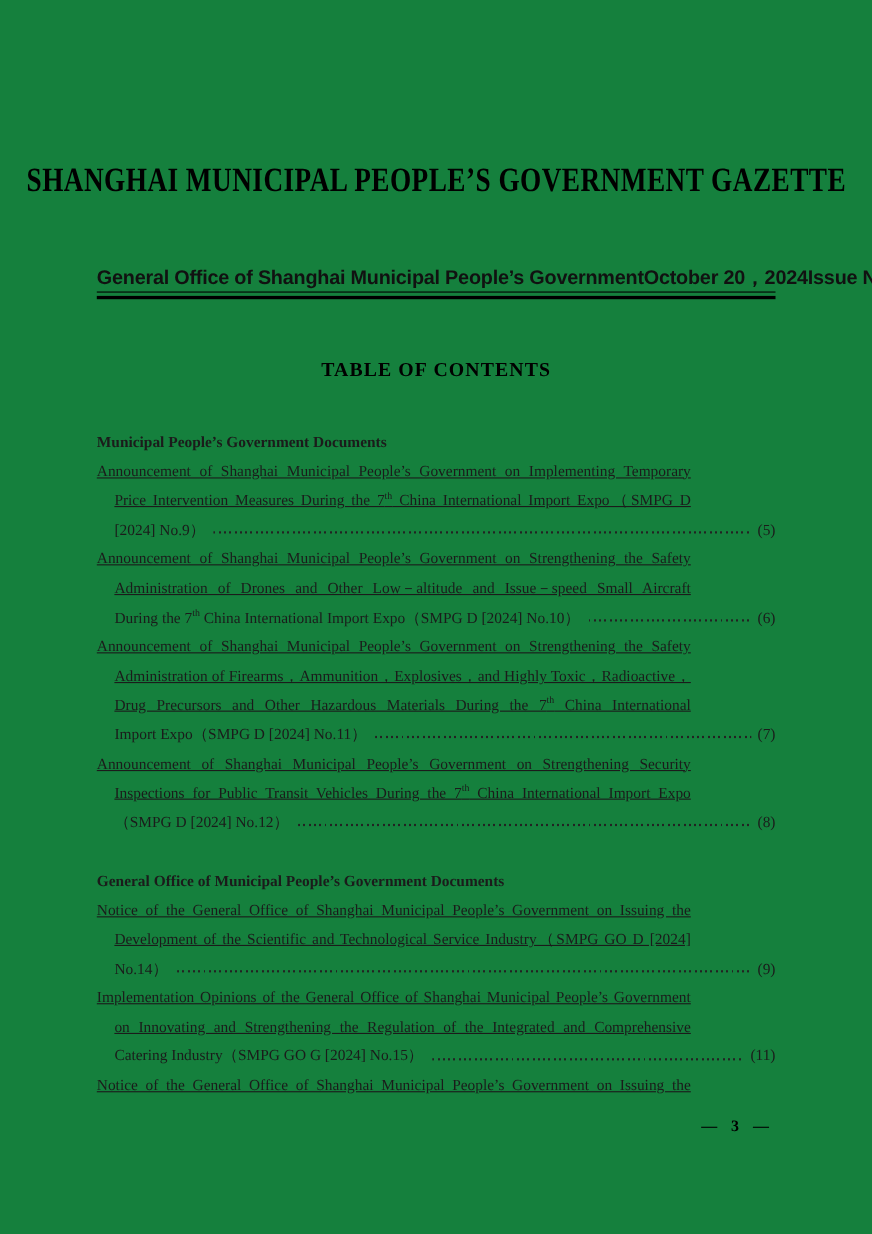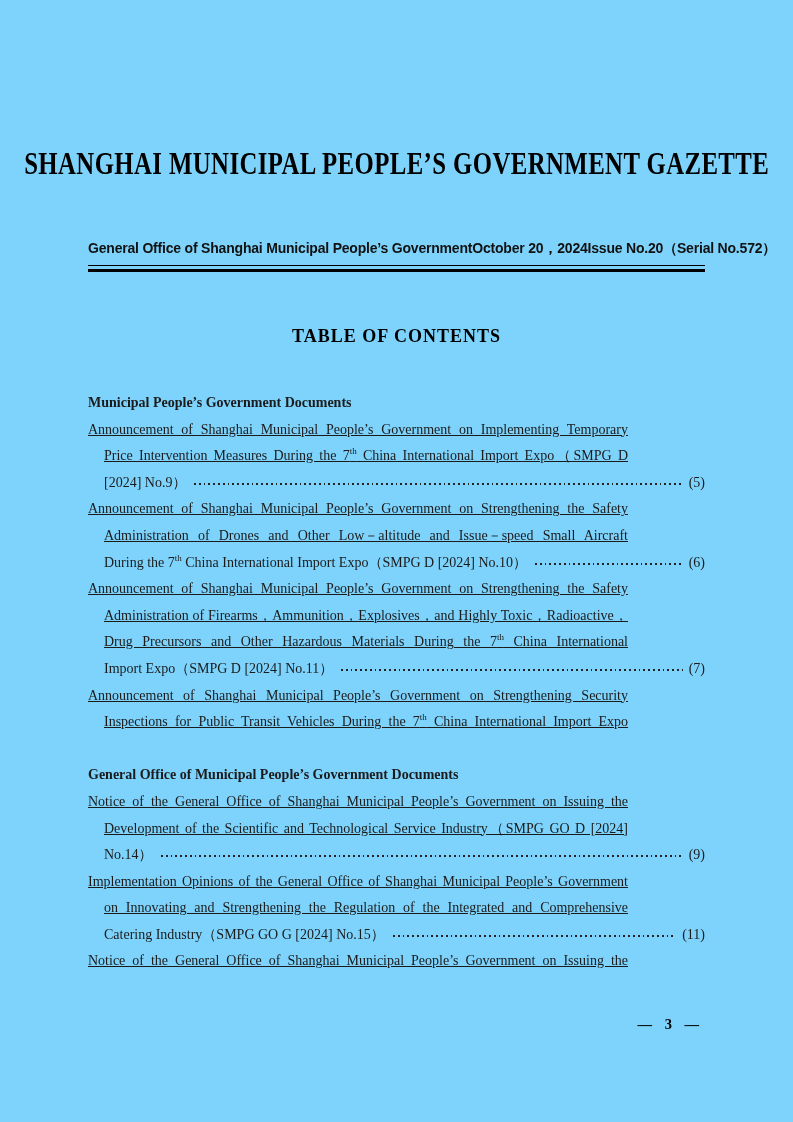--- a/index.html
+++ b/index.html
@@ -1,19 +1,19 @@
 <!DOCTYPE html>
 <html><head>
 <meta charset="utf-8">
 <style>
   html, body { margin: 0; padding: 0; background: #ffffff; }
   .page {
     position: relative;
     width: 793px; height: 1122px;
-    background: #7dd3fc;
+    background: #15803d;
     overflow: hidden;
     color: #1b1b1b;
     font-family: "Liberation Serif", "DejaVu Serif", serif;
   }
 
   
   .title-wrap {
     position: absolute; top: 146px; left: 0; right: 0;
     display: flex; justify-content: center;
   }
@@ -21,21 +21,21 @@
     white-space: nowrap;
     font-family: "Liberation Serif", "DejaVu Serif", serif;
     font-weight: bold; font-size: 31px; color: #000;
     transform: scaleX(0.80); transform-origin: center;
     letter-spacing: 0.5px;
   }
   .masthead {
     position: absolute; top: 240px; left: 88px; right: 88px;
     display: flex; justify-content: space-between; align-items: baseline;
     font-family: "Liberation Sans", "DejaVu Sans", sans-serif;
-    font-weight: bold; font-size: 14px; color: #111;
+    font-weight: bold; font-size: 18px; color: #111;
     letter-spacing: -0.2px; white-space: nowrap;
   }
   .rules { position: absolute; top: 265px; left: 88px; right: 88px; }
   .rule-thin  { border-top: 1.5px solid #000; }
   .rule-thick { border-top: 3px solid #000; margin-top: 2.5px; }
 
   
   .toc-heading {
     position: absolute; top: 326px; left: 0; right: 0;
     margin: 0; text-align: center;
@@ -124,20 +124,25 @@
       <div class="ln last">
         <span class="txt rich">Import Expo（SMPG D [2024] No.11）</span>
         <span class="leader"></span>
         <span class="pg">(7)</span>
       </div>
     </div>
 
     <div class="entry">
       <div class="ln jst rich">Announcement of Shanghai Municipal People’s Government on Strengthening Security</div>
       <div class="ln cont jst rich">Inspections for Public Transit Vehicles During the 7<sup>th</sup> China International Import Expo</div>
+      <div class="ln last">
+        <span class="txt rich">（SMPG D [2024] No.12）</span>
+        <span class="leader"></span>
+        <span class="pg">(8)</span>
+      </div>
     </div>
 
     <div class="sec-gap"></div>
 
     <div class="sec-head">General Office of Municipal People’s Government Documents</div>
 
     <div class="entry">
       <div class="ln jst rich">Notice of the General Office of Shanghai Municipal People’s Government on Issuing the</div>
       <div class="ln cont jst rich">Development of the Scientific and Technological Service Industry（SMPG GO D [2024]</div>
       <div class="ln last">

